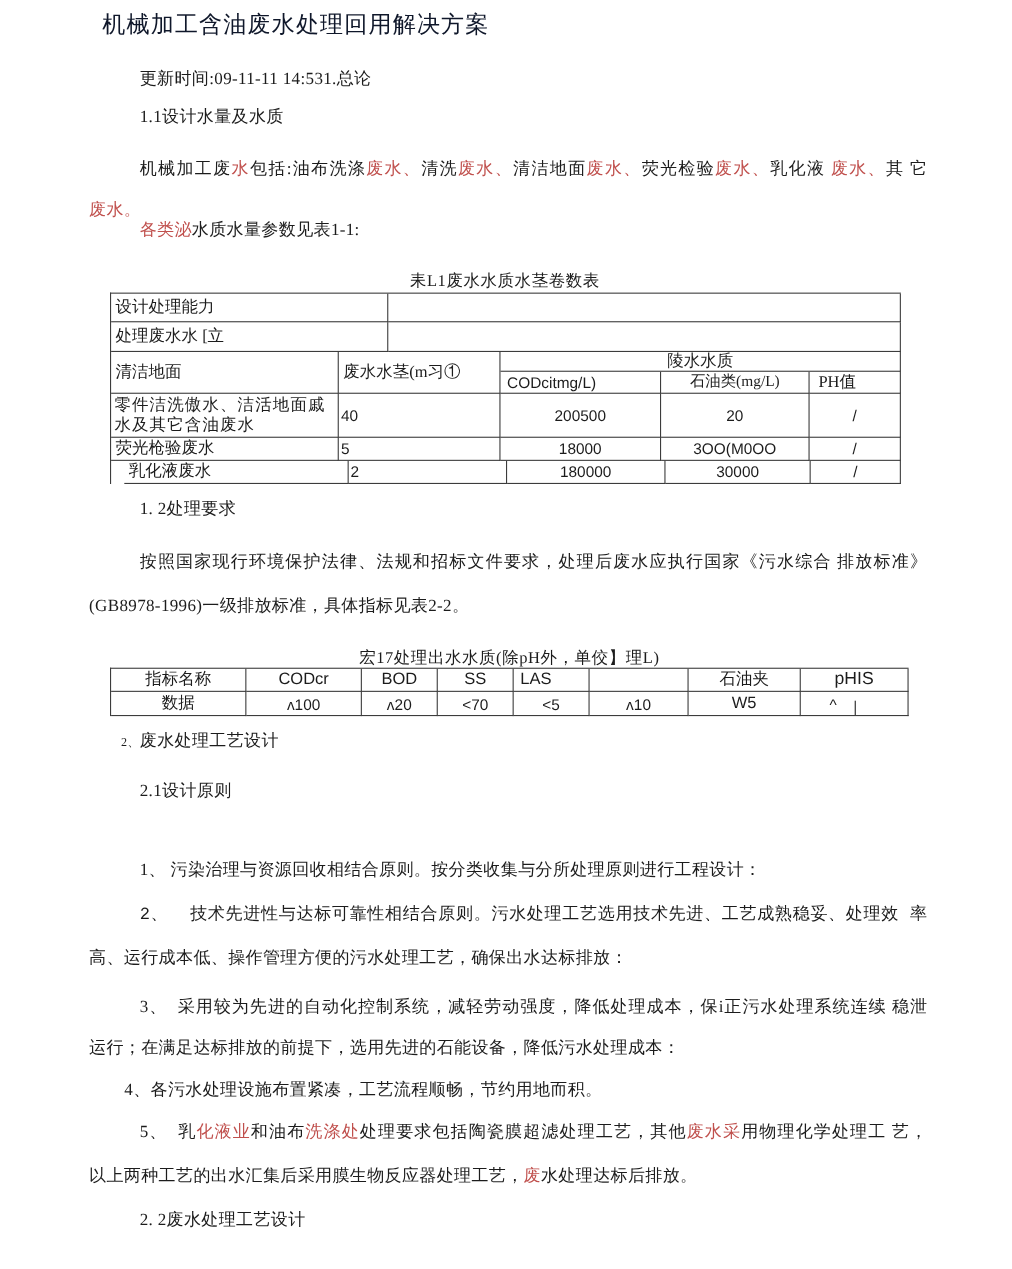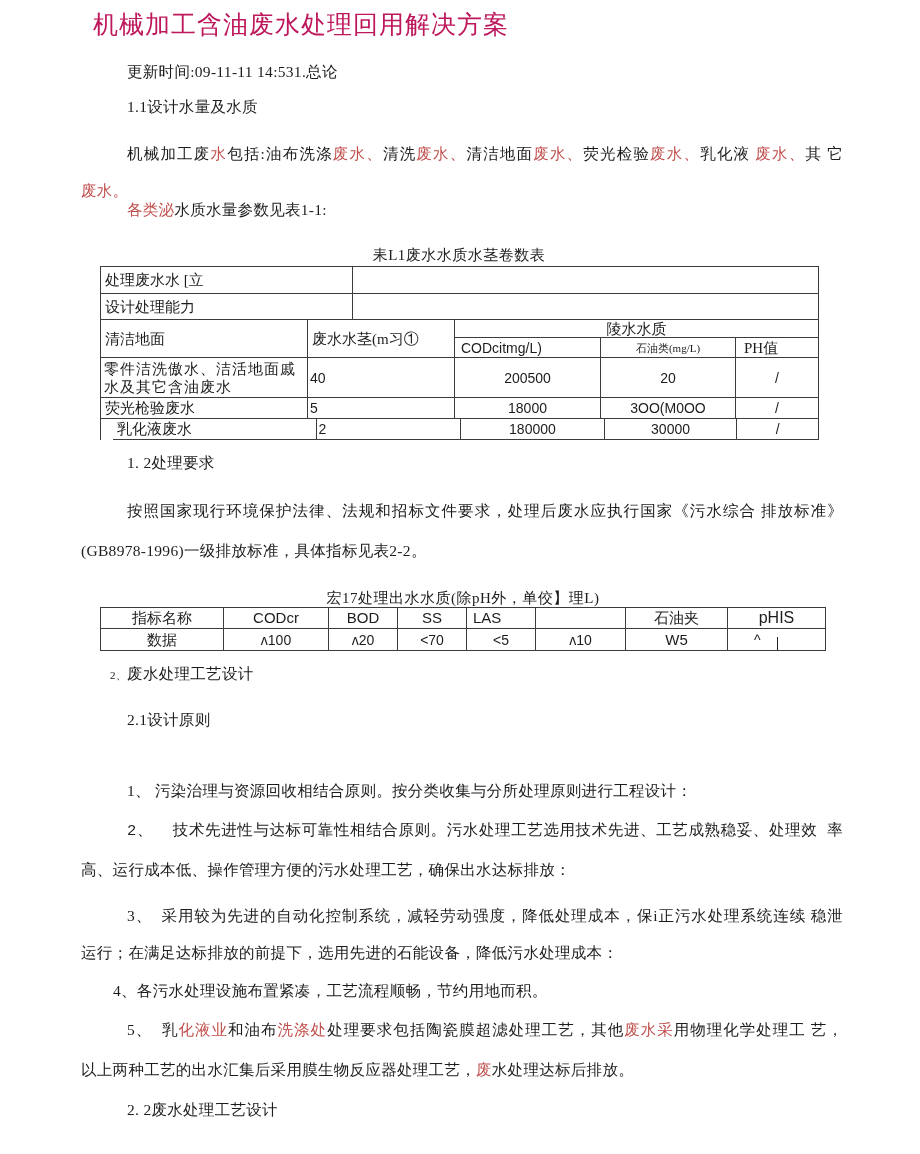--- a/index.html
+++ b/index.html
@@ -1,19 +1,19 @@
 <!DOCTYPE html>
 <html><head>
 <meta charset="utf-8">
 <style>
   html,body{margin:0;padding:0;background:#ffffff;}
   .page{position:relative;width:920px;height:1154px;background:#ffffff;overflow:hidden;
         font-family:"Liberation Serif","DejaVu Serif",serif;color:#1c1c1c;}
   .abs{position:absolute;}
-  .doc-title{font-size:25px;letter-spacing:1px;color:#be185d;}
+  .doc-title{font-size:21px;letter-spacing:1px;color:#0f172a;}
   .line{font-size:15.5px;letter-spacing:0.3px;line-height:20px;white-space:pre-wrap;}
   .full{width:716px;text-align:justify;text-align-last:justify;}
   .red{color:#c0504d;}
   .small-num{font-size:11px;}
   .caption{font-size:15px;text-align:center;letter-spacing:0.5px;}
   .tbl{position:absolute;border-left:1px solid #3c3c3c;border-top:1px solid #3c3c3c;box-sizing:border-box;}
   .trow{display:flex;}
   .vstack{display:flex;flex-direction:column;box-sizing:border-box;}
   .tc{box-sizing:border-box;border-right:1px solid #3c3c3c;border-bottom:1px solid #3c3c3c;
       font-size:15px;display:flex;align-items:center;padding:0 4px;overflow:hidden;line-height:18px;}
@@ -36,36 +36,36 @@
 
   <div class="abs line full" style="left:127px;top:144px;"><span>机械加工废</span><span class="red">水</span><span>包括:油布洗涤</span><span class="red">废水、</span><span>清洗</span><span class="red">废水、</span><span>清洁地面</span><span class="red">废水、</span><span>荧光检验</span><span class="red">废水、</span><span>乳化液 </span><span class="red">废水、</span><span>其 它</span></div>
 
   <div class="abs line red" style="left:81px;top:181px;">废水。</div>
 
   <div class="abs line" style="left:127px;top:200px;"><span class="red">各类泌</span><span>水质水量参数见表1-1:</span></div>
 
   <div class="abs caption" style="left:100px;top:246px;width:718px;">耒L1废水水质水茎卷数表</div>
 
   <div class="tbl" style="left:100px;top:266px;width:719px;">
+    <div class="trow" style="height:26px;">
+      <div class="tc" style="width:252px;">设计处理能力</div>
+      <div class="tc" style="width:466px;"></div>
+    </div>
     <div class="trow" style="height:27px;">
       <div class="tc" style="width:252px;">处理废水水 [立</div>
-      <div class="tc" style="width:466px;"></div>
-    </div>
-    <div class="trow" style="height:26px;">
-      <div class="tc" style="width:252px;">设计处理能力</div>
       <div class="tc" style="width:466px;"></div>
     </div>
     <div class="trow" style="height:38px;">
       <div class="tc" style="width:207px;height:38px;">清洁地面</div>
       <div class="tc" style="width:147px;height:38px;">废水水茎(m习①</div>
       <div class="vstack" style="width:364px;">
         <div class="tc ctr" style="height:18px;width:364px;">陵水水质</div>
         <div class="trow" style="height:20px;">
           <div class="tc sans14" style="width:146px;padding-left:6px;">CODcitmg/L)</div>
-          <div class="tc ctr" style="width:135px;font-size:11px;">石油类(mg/L)</div>
+          <div class="tc ctr" style="width:135px;font-size:14px;">石油类(mg/L)</div>
           <div class="tc" style="width:83px;padding-left:8px;">PH值</div>
         </div>
       </div>
     </div>
     <div class="trow" style="height:40px;">
       <div class="tc name-cell" style="width:207px;">零件洁洗傲水、洁活地面戚水及其它含油废水</div>
       <div class="tc sans14" style="width:147px;padding-left:2px;">40</div>
       <div class="tc ctr sans14" style="width:146px;">200500</div>
       <div class="tc ctr sans14" style="width:135px;">20</div>
       <div class="tc ctr sans14" style="width:83px;">/</div>

